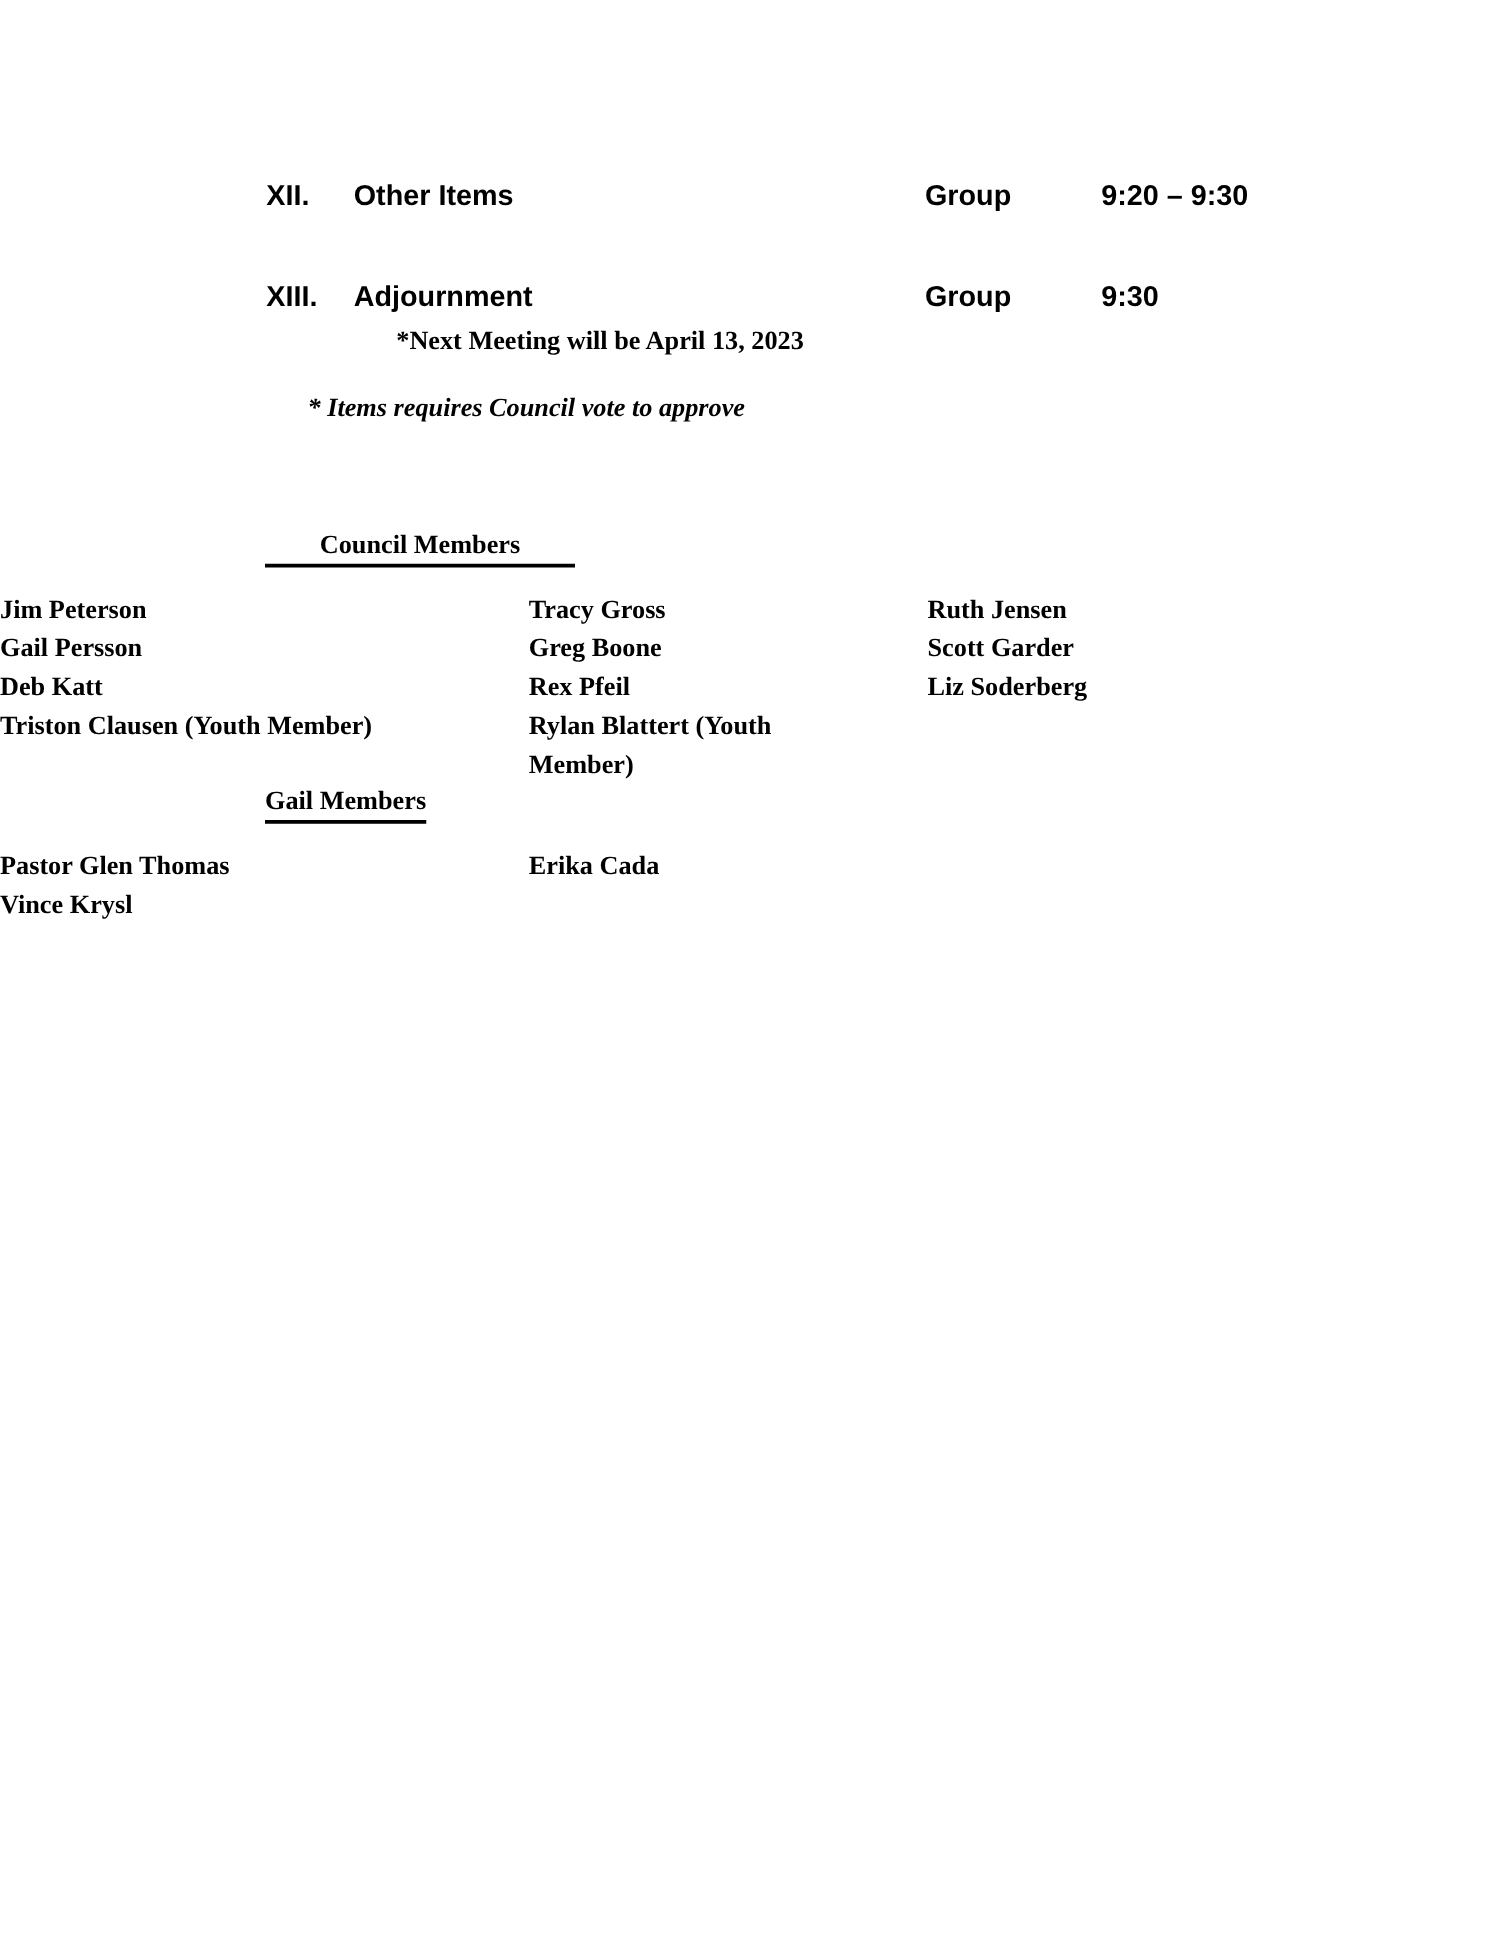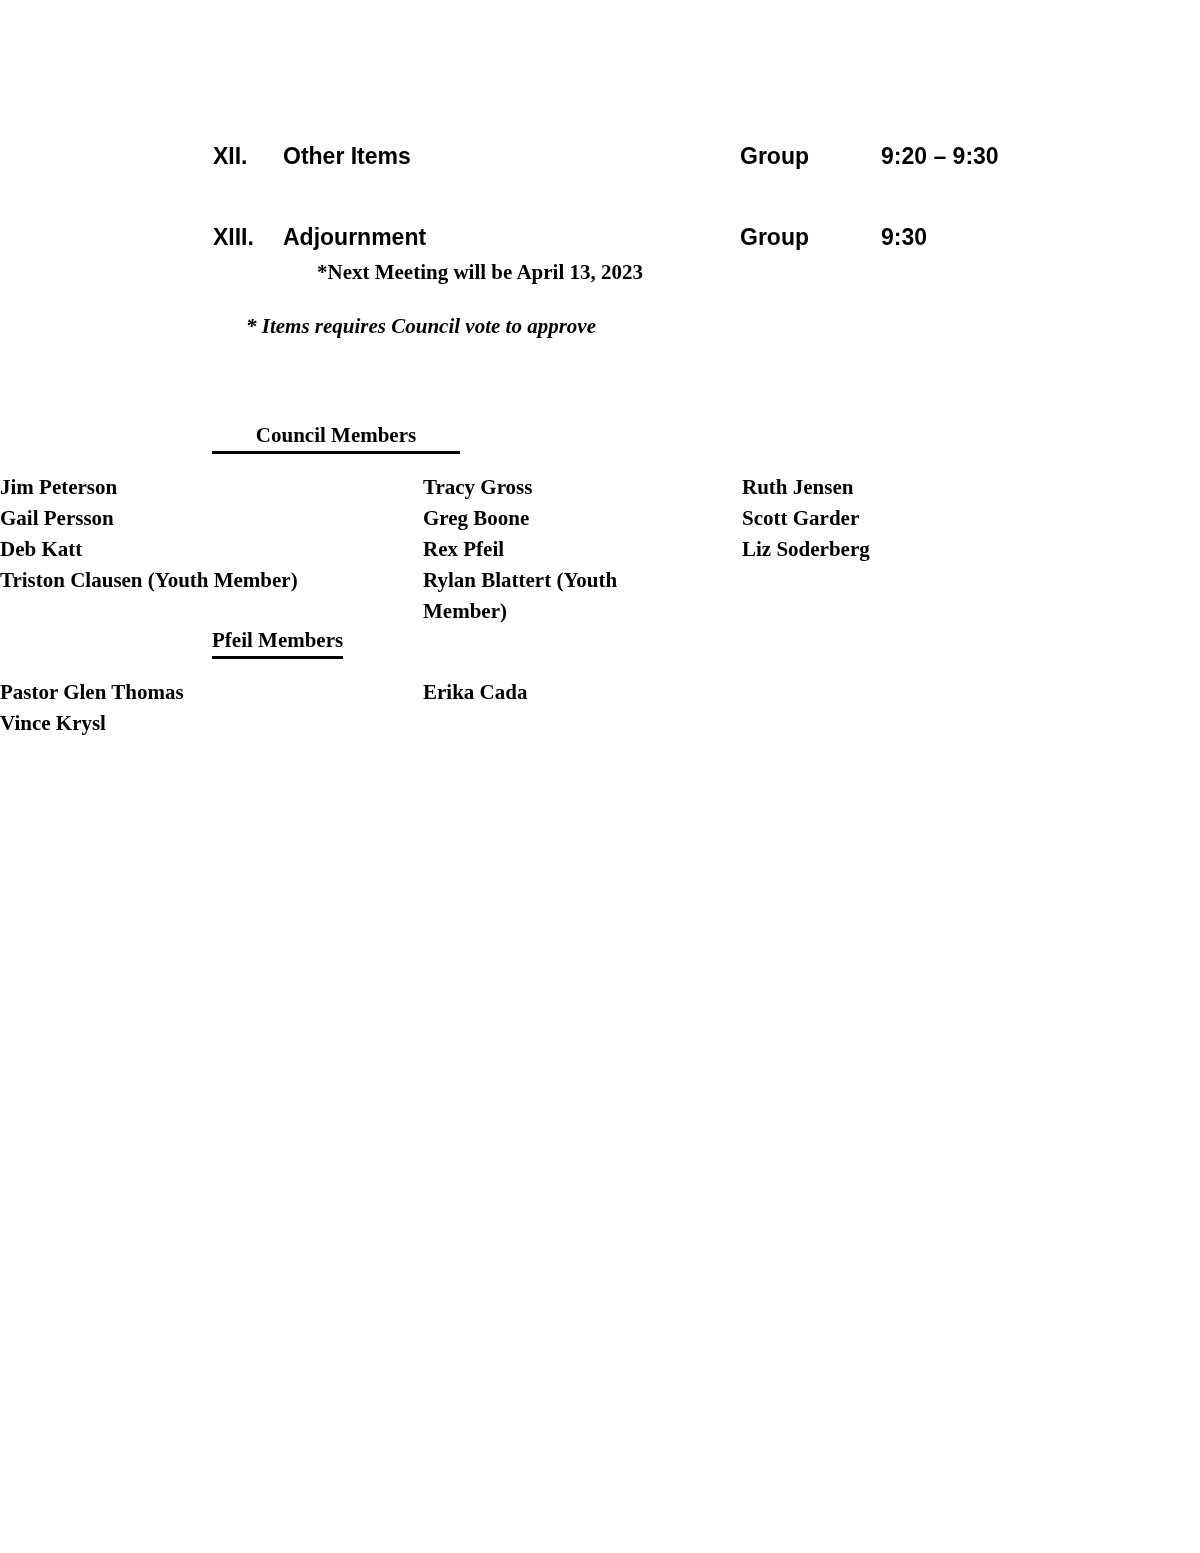--- a/index.html
+++ b/index.html
@@ -119,21 +119,21 @@
       <span>Liz Soderberg</span>
     </div>
     <div class="member-row">
       <span>Triston Clausen (Youth Member)</span>
       <span>Rylan Blattert (Youth Member)</span>
       <span></span>
     </div>
   </div>
 
   <div class="section-heading staff-heading serif">
-    <span class="heading-underline">Pfeil Members</span>
+    <span class="heading-underline">Gail Members</span>
   </div>
   <div class="member-rows staff-rows serif">
     <div class="member-row">
       <span>Pastor Glen Thomas</span>
       <span>Erika Cada</span>
     </div>
     <div class="member-row">
       <span>Vince Krysl</span>
       <span></span>
       <span></span>

